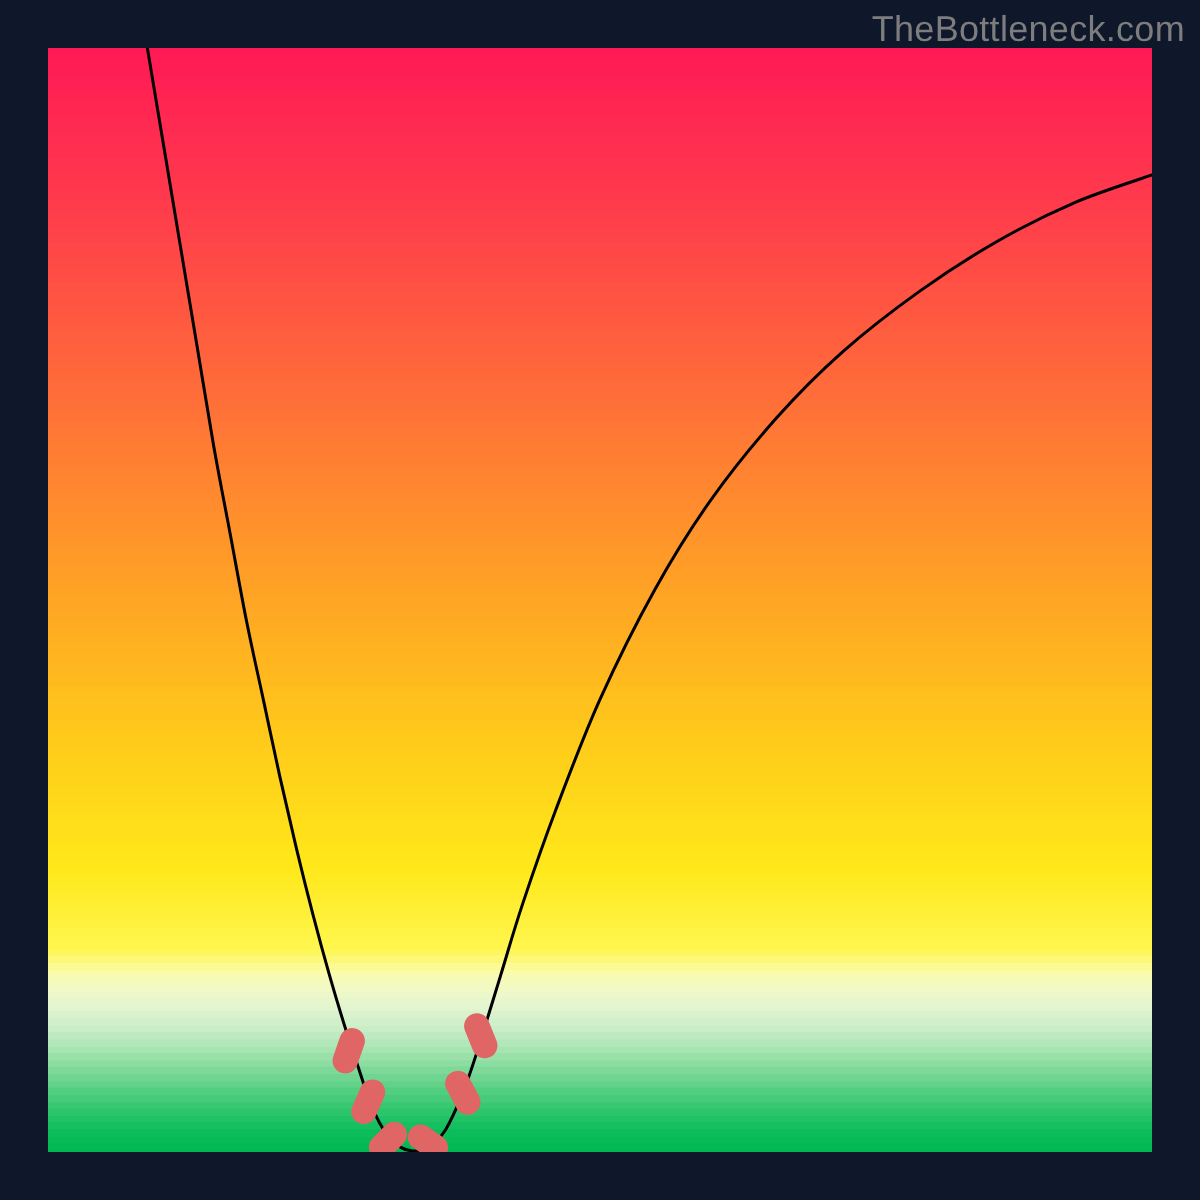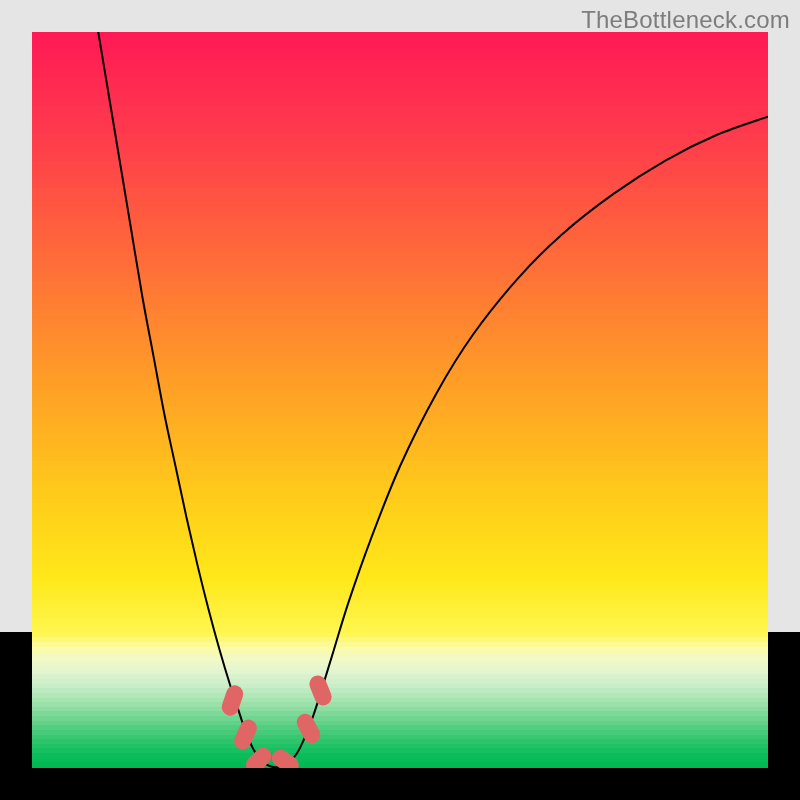--- a/index.html
+++ b/index.html
@@ -9,22 +9,22 @@
     height: 800px;
     overflow: hidden;
     background: #000;
     font-family: Arial, Helvetica, sans-serif;
   }
   .frame {
     position: absolute;
     left: 0;
     top: 0;
     width: 800px;
-    height: 632px;
-    background: #e5e5e5;
+    height: 800px;
+    background: #0f172a;
   }
   .plot {
     position: absolute;
     left: 32px;
     top: 32px;
     width: 736px;
     height: 736px;
     overflow: hidden;
   }
   .gradient {

